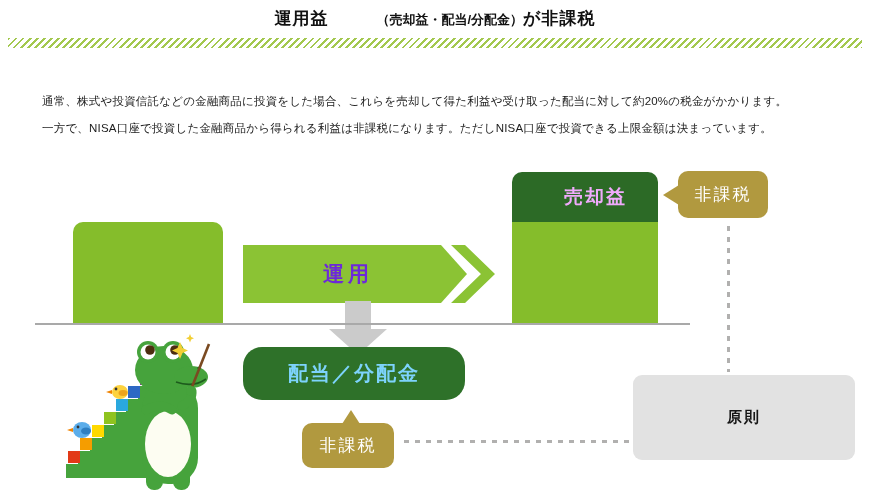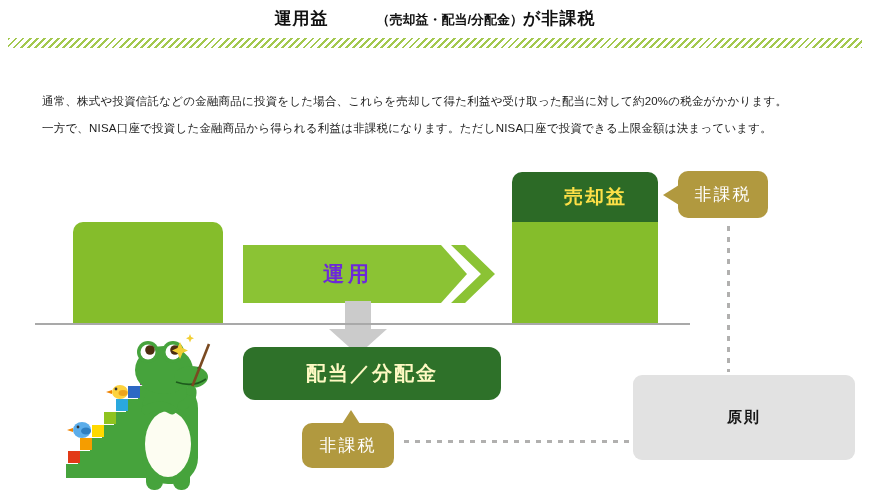--- a/index.html
+++ b/index.html
@@ -36,21 +36,21 @@
     position:absolute; left:243px; top:245px; width:210px; height:58px;
     display:flex; align-items:center; justify-content:center;
     color:#6d28d9; font-weight:bold; font-size:21px; letter-spacing:4px;
   }
   .down-arrow-svg { position:absolute; left:327px; top:301px; }
 
   .tower { position:absolute; left:512px; top:172px; width:146px; }
   .tower-top {
     height:50px; background:#2c6a26; border-radius:10px 10px 0 0;
     display:flex; align-items:center; justify-content:center;
-    color:#fde047; font-weight:bold; font-size:19px; letter-spacing:2px;padding-left:21px;
+    color:#f0abfc; font-weight:bold; font-size:19px; letter-spacing:2px;padding-left:21px;
   }
   .tower-bottom { height:101px; background:#85bd2b; }
 
   .bubble {
     position:absolute; background:#b1993f; border-radius:10px;
     display:flex; align-items:center; justify-content:center;
     color:#fff; font-weight:normal; font-size:17px; letter-spacing:2px;
   }
   .bubble-top { left:678px; top:171px; width:90px; height:47px; }
   .bubble-top::before {
@@ -59,24 +59,24 @@
     border-right:16px solid #b1993f;
   }
   .bubble-bottom { left:302px; top:423px; width:92px; height:45px; }
   .bubble-bottom::before {
     content:""; position:absolute; top:-13px; left:40px;
     border-left:9px solid transparent; border-right:9px solid transparent;
     border-bottom:14px solid #b1993f;
   }
 
   .dividend-box {
-    position:absolute; left:243px; top:347px; width:258px; height:53px;
-    background:#2e7129; border-radius:12px;
+    position:absolute; left:243px; top:347px; width:222px; height:53px;
+    background:#2e7129; border-radius:19px;
     display:flex; align-items:center; justify-content:center;
-    color:#fef9c3; font-weight:bold; font-size:20px; letter-spacing:2px;
+    color:#7dd3fc; font-weight:bold; font-size:20px; letter-spacing:2px;
   }
 
   .dot-v {
     position:absolute; left:727px; top:226px; width:3px; height:146px;
     background:repeating-linear-gradient(to bottom,#b1b0af 0 5px, transparent 5px 11px);
   }
   .dot-h {
     position:absolute; left:404px; top:440px; width:226px; height:3px;
     background:repeating-linear-gradient(to right,#b1b0af 0 5px, transparent 5px 11px);
   }

